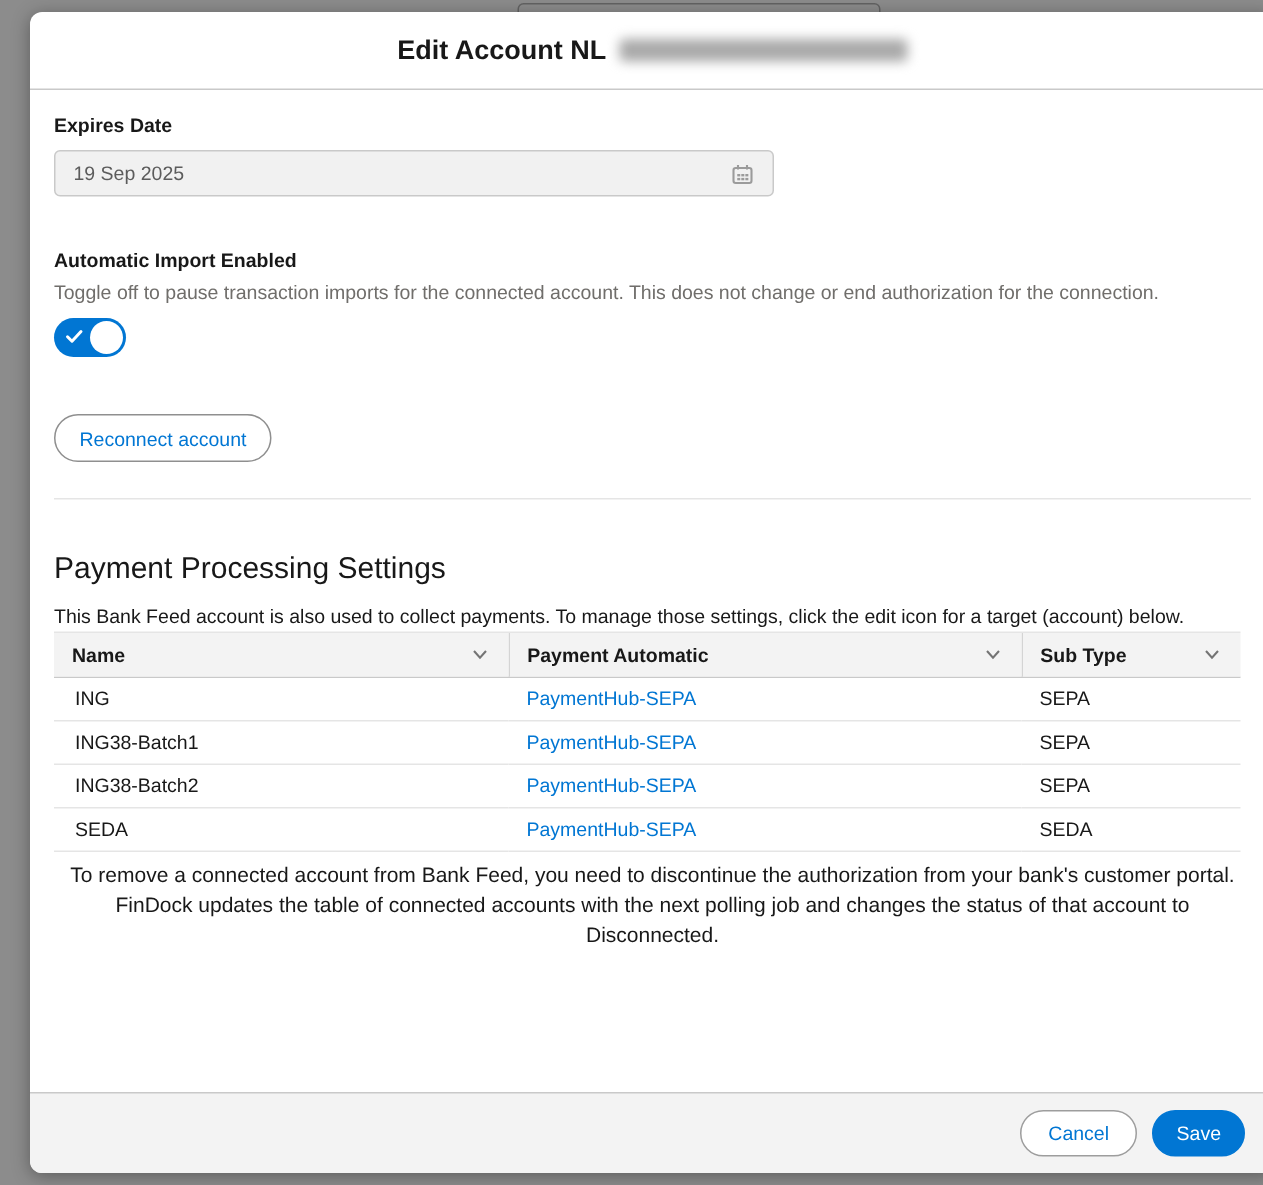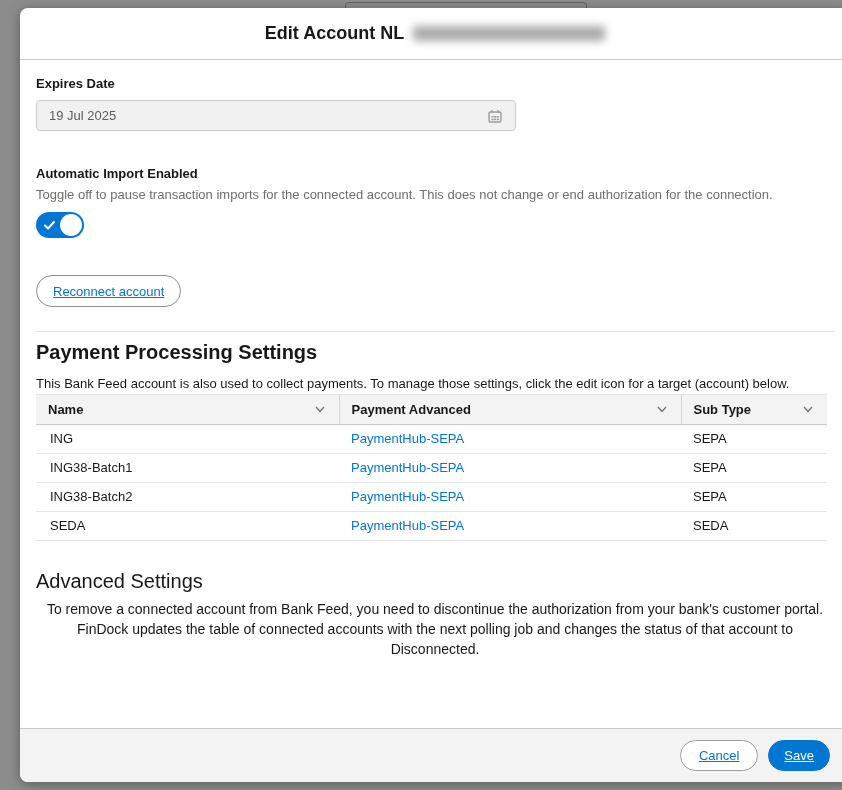--- a/index.html
+++ b/index.html
@@ -35,27 +35,27 @@
     padding:0 12px;font-size:13px;color:#5c5c5c;cursor:default;}
 
   .section{margin-top:33px;}
 
   .toggle{margin-top:8px;display:inline-flex;align-items:center;width:48px;height:26px;background:var(--accent);
     border-radius:13px;position:relative;cursor:pointer;}
   .toggle .check-wrap{position:absolute;left:7px;top:6px;}
   .toggle .knob{position:absolute;right:2px;top:2px;width:22px;height:22px;background:#fff;border-radius:50%;}
 
   .btn{font-family:inherit;font-size:13px;border-radius:16px;cursor:pointer;background:#fff;
-    border:1px solid #9d9d9d;color:var(--accent);text-decoration:underline;}
+    border:1px solid #9d9d9d;color:var(--accent);}
   .btn-reconnect{margin-top:33px;height:32px;padding:0 16px;border:1px solid #8f8f8f;}
 
   .hr{border:none;border-top:1px solid var(--divider);margin-top:24px;}
 
   .h2{font-size:20px;font-weight:normal;color:var(--text);line-height:25px;}
-  .section-heading{margin-top:8px;font-weight:bold;}
+  .section-heading{margin-top:34px;}
   .section-desc{font-size:13px;color:var(--text);line-height:19.5px;margin-top:9px;max-width:800px;}
 
   
   table{border-collapse:collapse;width:791px;table-layout:fixed;font-size:13px;}
   thead th{background:var(--table_header_bg);border-top:1px solid var(--divider);border-bottom:1px solid var(--border);
     height:30px;text-align:left;font-weight:bold;padding:0 12px;position:relative;}
   thead th + th{border-left:1px solid #d4d4d4;}
   .th-inner{display:flex;align-items:center;justify-content:space-between;}
   tbody td{height:29px;border-bottom:1px solid var(--divider);padding:0 12px;}
   tbody tr td:first-child{padding-left:14px;}
@@ -92,21 +92,21 @@
       <span>Edit Account NL</span>
       <span class="redacted"></span>
     </div>
   </div>
 
   <div class="content">
 
     <div>
       <div class="field-label">Expires Date</div>
       <div class="date-input">
-        <span>19 Jul 2025</span>
+        <span>19 Sep 2025</span>
         <svg width="16" height="16" viewBox="0 0 16 16">
           <rect x="2" y="4" width="12" height="10" rx="1.5" fill="none" stroke="#9b9b9b" stroke-width="1.4"></rect>
           <line x1="5" y1="2" x2="5" y2="5" stroke="#9b9b9b" stroke-width="1.4"></line>
           <line x1="11" y1="2" x2="11" y2="5" stroke="#9b9b9b" stroke-width="1.4"></line>
           <rect x="4.5" y="8" width="2" height="1.6" fill="#9b9b9b"></rect>
           <rect x="7.2" y="8" width="2" height="1.6" fill="#9b9b9b"></rect>
           <rect x="9.9" y="8" width="2" height="1.6" fill="#9b9b9b"></rect>
           <rect x="4.5" y="10.6" width="2" height="1.6" fill="#9b9b9b"></rect>
           <rect x="7.2" y="10.6" width="2" height="1.6" fill="#9b9b9b"></rect>
           <rect x="9.9" y="10.6" width="2" height="1.6" fill="#9b9b9b"></rect>
@@ -150,21 +150,21 @@
             <th>
               <span class="th-inner">
                 <span>Name</span>
                 <svg class="chev" width="14" height="14" viewBox="0 0 14 14">
                     <path d="M3 5 L7 9.4 L11 5" fill="none" stroke="#747474" stroke-width="1.4"></path>
                   </svg>
               </span>
             </th>
             <th>
               <span class="th-inner">
-                <span>Payment Advanced</span>
+                <span>Payment Automatic</span>
                 <svg class="chev" width="14" height="14" viewBox="0 0 14 14">
                     <path d="M3 5 L7 9.4 L11 5" fill="none" stroke="#747474" stroke-width="1.4"></path>
                   </svg>
               </span>
             </th>
             <th>
               <span class="th-inner">
                 <span>Sub Type</span>
                 <svg class="chev" width="14" height="14" viewBox="0 0 14 14">
                     <path d="M3 5 L7 9.4 L11 5" fill="none" stroke="#747474" stroke-width="1.4"></path>
@@ -196,21 +196,20 @@
           <td>SEDA</td>
           <td><a class="cell-link">PaymentHub-SEPA</a></td>
           <td>SEDA</td>
         </tr>
       </tbody>
       </table>
 
     </div>
 
     <div>
-      <div class="h2 advanced-heading">Advanced Settings</div>
       <div class="advanced-desc">To remove a connected account from Bank Feed, you need to discontinue the authorization from your bank's customer portal. FinDock updates the table of connected accounts with the next polling job and changes the status of that account to Disconnected.</div>
     </div>
 
   </div>
 
   <div class="modal-footer">
     <button class="btn btn-cancel">
       <span>Cancel</span>
     </button>
     <button class="btn btn-save">

